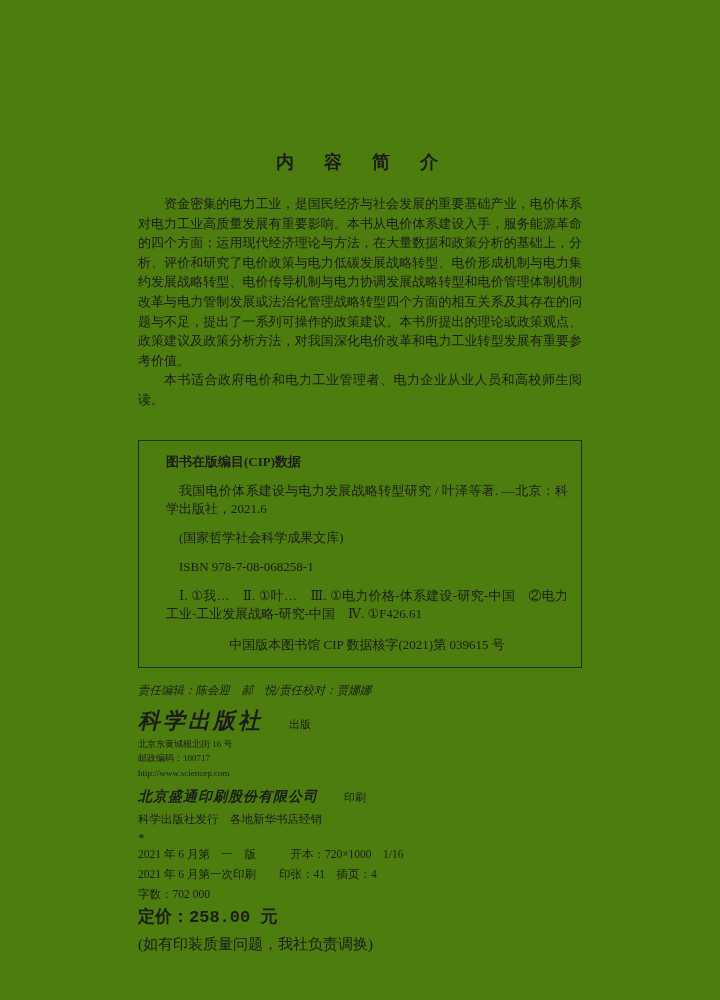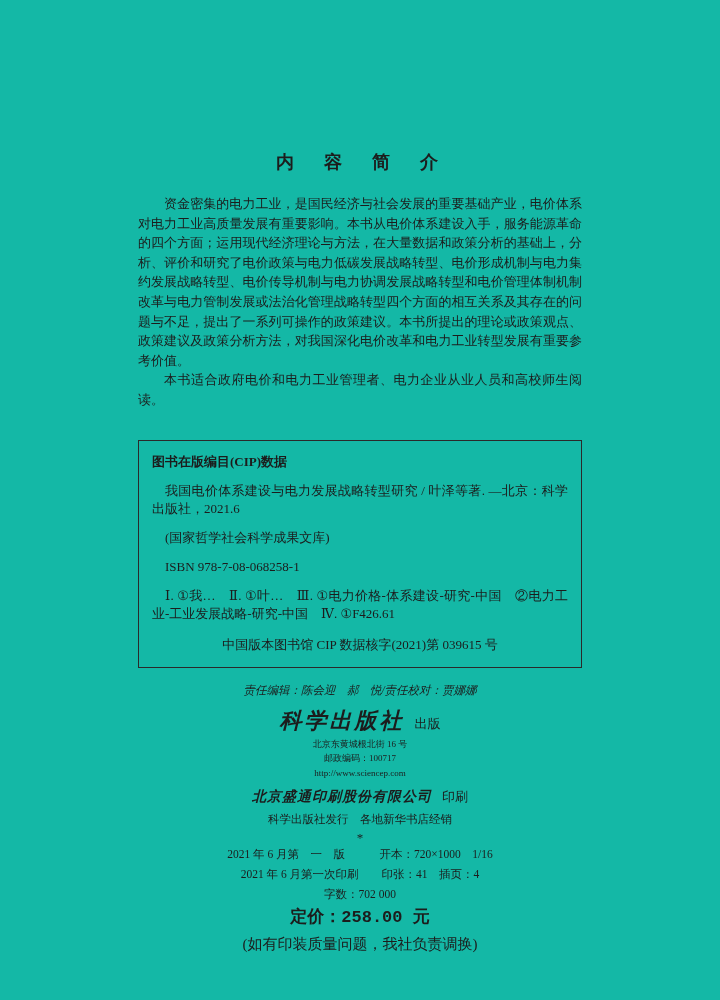--- a/index.html
+++ b/index.html
@@ -6,21 +6,21 @@
   html, body { background: #ececec; }
   body {
     font-family: "Liberation Serif", "DejaVu Serif", serif;
     color: #1c1c1c;
     -webkit-font-smoothing: antialiased;
   }
   .sheet {
     width: 720px;
     height: 1000px;
     margin: 0 auto;
-    background: #14b8a6;
+    background: #4d7c0f;
     position: relative;
     overflow: hidden;
     box-shadow: 0 0 2px rgba(0,0,0,0.15);
   }
   .content {
     width: 444px;
     margin: 0 auto;
   }
   .title {
     padding-top: 150px;
@@ -32,55 +32,55 @@
   .intro {
     margin-top: 20px;
     font-size: 13px;
     line-height: 19.6px;
     text-align: justify;
   }
   .intro p { text-indent: 2em; }
   .cip-box {
     margin-top: 30px;
     border: 1px solid #2a2a2a;
-    padding: 12px 13px 13px 13px;
+    padding: 12px 13px 13px 27px;
     font-size: 13px;
     line-height: 18px;
   }
   .cip-heading { font-weight: bold; }
   .cip-line {
     margin-top: 11px;
     text-indent: 1em;
     text-align: justify;
   }
   .cip-record {
     margin-top: 13px;
     text-align: center;
   }
   .colophon {
     margin-top: 14px;
-    text-align: center;
+    text-align: left;
   }
   .credits {
     font-style: italic;
     font-size: 11.5px;
     line-height: 16px;
   }
   .publisher-line { margin-top: 8px; }
   .publisher-name {
     font-size: 22px;
     font-weight: bold;
     font-style: italic;
     letter-spacing: 3px;
   }
   .role-suffix {
-    font-size: 13px;
+    font-size: 11px;
     font-style: normal;
     font-weight: normal;
-    margin-left: 6px;
+    margin-left: 22px;
   }
   .addr {
     font-size: 9px;
     line-height: 12.5px;
     margin-top: 2px;
   }
   .printer-line { margin-top: 8px; }
   .printer-name {
     font-size: 14px;
     font-weight: bold;

